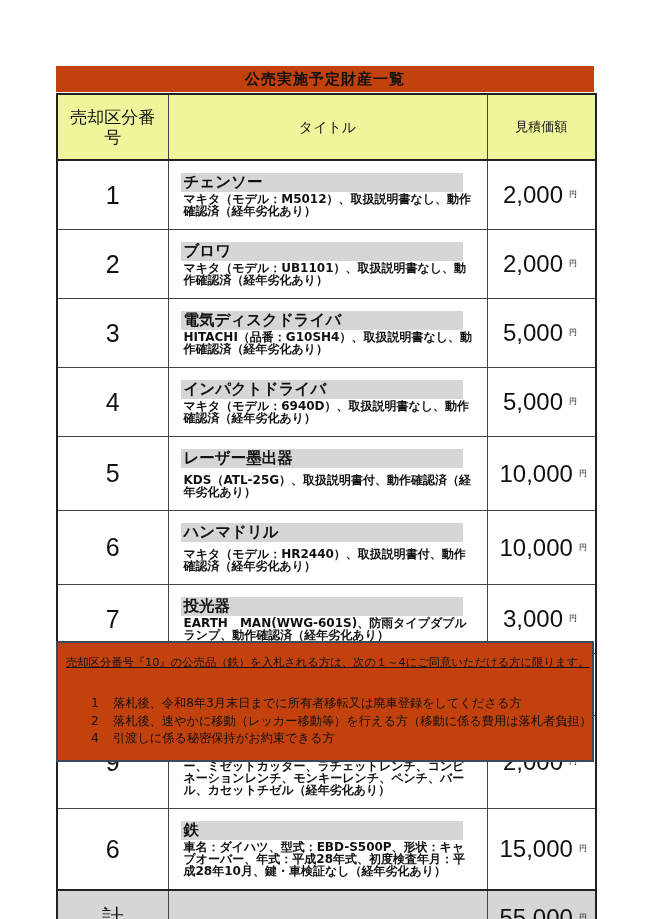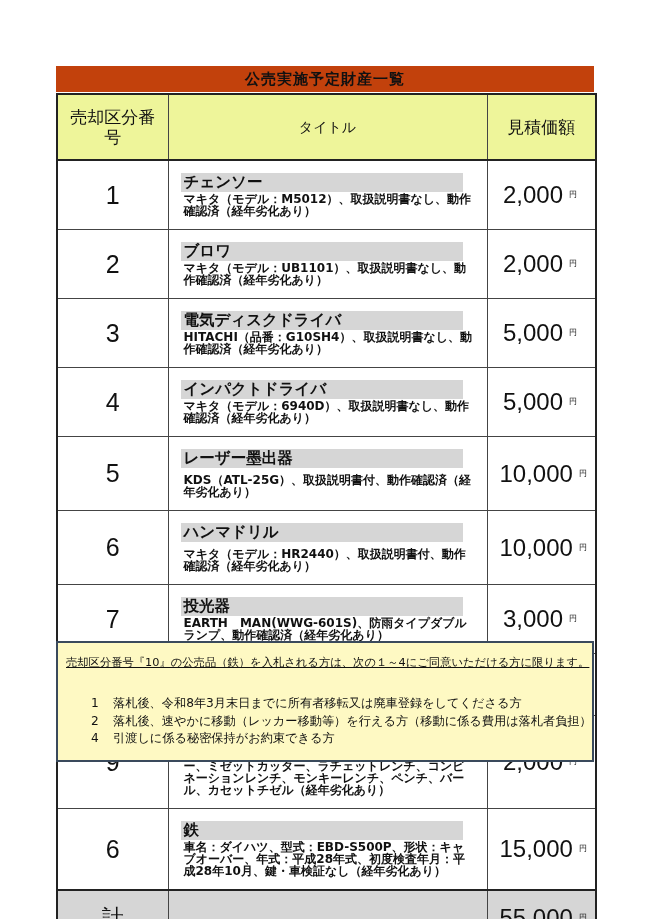--- a/index.html
+++ b/index.html
@@ -8,41 +8,41 @@
       position: absolute; left: 56px; top: 66px; width: 538px; height: 26px;
       background: #c2410c; text-align: center; font-weight: bold; font-size: 15px; line-height: 26px; letter-spacing: 1px;
     }
     table.assets {
       position: absolute; left: 56px; top: 93px; width: 539px;
       border-collapse: collapse; table-layout: fixed;
       border: 2px solid #222;
     }
     table.assets td, table.assets th { border: 1px solid #444; padding: 12px; }
     table.assets th {
-      background: #eef59a; font-weight: normal; font-size: 17px; height: 20px; line-height: 20px;
+      background: #eef59a; font-weight: normal; font-size: 13px; height: 20px; line-height: 20px;
       border-bottom: 2px solid #222;
     }
     table.assets th.col-num { font-size: 17px; }
     table.assets th.col-title { font-size: 14px; text-align: center; }
     td.num { text-align: center; font-family: "Liberation Sans", sans-serif; font-size: 25px; }
     td.title-cell { vertical-align: top; }
     .item-name {
       background: #d6d6d6; font-weight: bold; font-size: 15.5px; line-height: 19px; height: 19px;
       padding-left: 3px; margin-right: 12px; white-space: nowrap; overflow: hidden;
     }
     .item-desc { font-size: 12px; line-height: 12px; padding: 1px 2px 0 3px; font-weight: bold; }
     .item-desc.mid { padding-top: 6px; }
     td.price { text-align: right; white-space: nowrap; padding-right: 4px; }
     .amount { font-family: "Liberation Sans", sans-serif; font-size: 24px; }
     .yen { font-size: 8px; display: inline-block; width: 20px; text-align: center; vertical-align: 6px; }
     tr.total td { background: #d6d6d6; border-top: 2px solid #222; }
     tr.total td.num { font-size: 22px; font-family: "DejaVu Sans", sans-serif; }
     .note-box {
       position: absolute; left: 56px; top: 641px; width: 534px; height: 117px;
-      border: 2px solid #3a4a5c; background: #fef9c3; padding: 0;
+      border: 2px solid #3a4a5c; background: #c2410c; padding: 0;
     }
     .note-head { position: absolute; left: 8px; top: 12px; font-size: 11.3px; text-decoration: underline; white-space: nowrap; }
     .note-list { position: absolute; left: 18px; top: 37px; margin: 15px; padding: 0; list-style: none; }
     .note-list li { font-size: 12.2px; line-height: 17.5px; white-space: nowrap; }
     .note-list .n { display: inline-block; width: 22px; }
   </style>
 </head>
 <body>
 
 <div class="title-bar">公売実施予定財産一覧</div>

